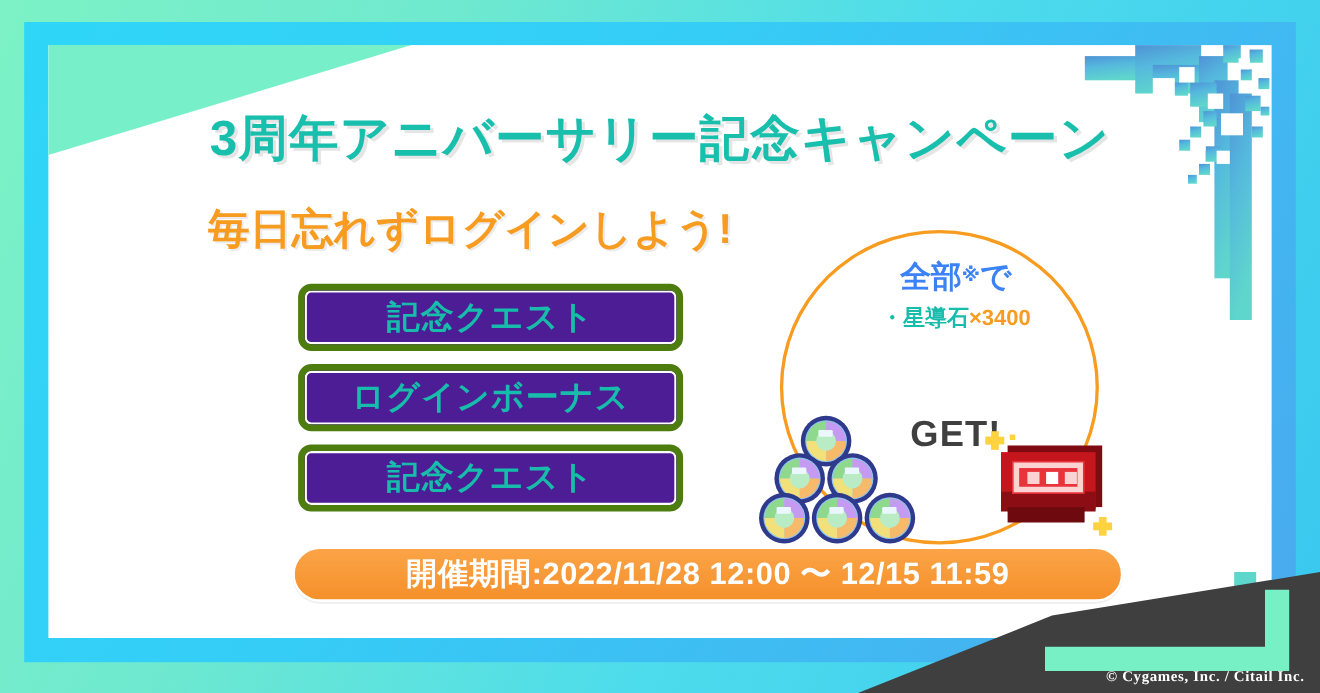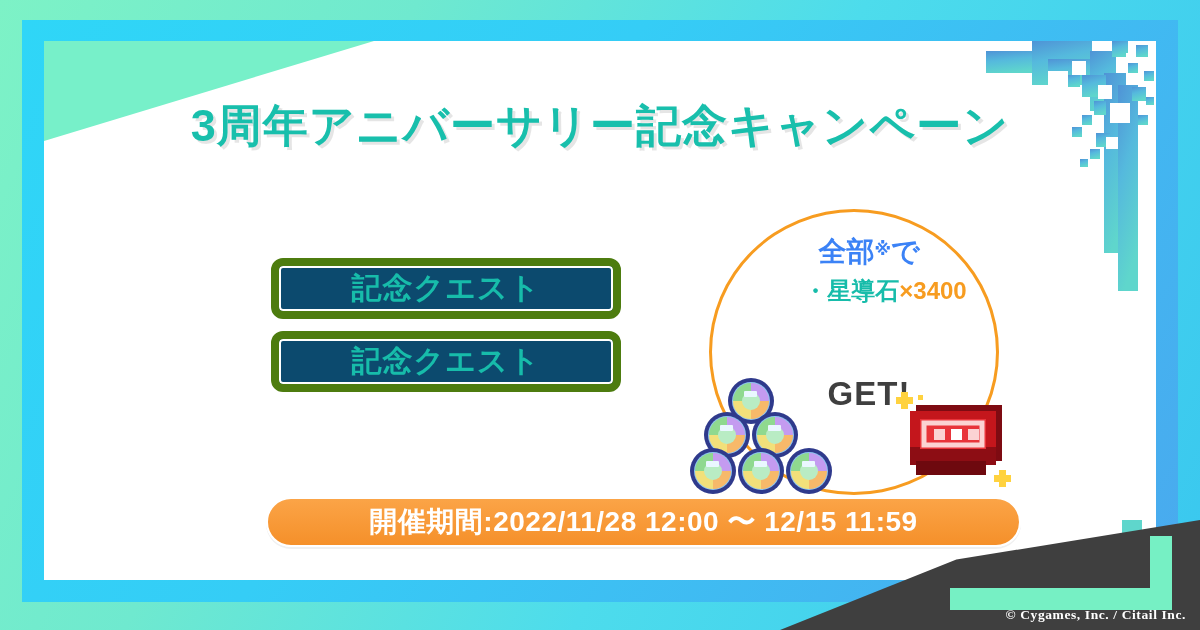--- a/index.html
+++ b/index.html
@@ -106,22 +106,22 @@
   
   .btn-list {
     position: absolute;
     left: 227px; top: 217px;
     width: 350px;
     display: flex; flex-direction: column; gap: 12px;
   }
   .cta-btn {
     position: relative;
     height: 61px;
-    background: #0c4a6e;
-    border: 8px solid #4d7c0f;
+    background: #4c1d95;
+    border: 6px solid #4d7c0f;
     border-radius: 12px;
     display: flex; align-items: center; justify-content: center;
     box-shadow: 0 0 0 2px #ffffff inset;
   }
   .cta-btn span {
     font-size: 30px;
     font-weight: bold;
     color: #17bcaa;
     letter-spacing: 1px;
     white-space: nowrap;
@@ -146,23 +146,23 @@
     white-space: nowrap;
   }
   .rw-all {
     top: 24px; left: 0; width: 360px;
     text-align: center;
     font-size: 28px;
     color: #3b82f6;
   }
   .rw-all .mark { font-size: 17px; vertical-align: 6px; }
   .rw-1 {
-    top: 66px; left: 16px; width: 360px;
-    text-align: center;
-    font-size: 24px;
+    top: 66px; left: 0; width: 360px;
+    text-align: center;
+    font-size: 20px;
     color: #17bcaa;
   }
   .rw-2 {
     top: 114px; left: 0; width: 360px;
     text-align: center;
     font-size: 30px;
     color: #17bcaa;
   }
   .rw-amt { color: #f79c20; }
   .rw-get {
@@ -261,24 +261,28 @@
         <rect x="96" y="0" width="20" height="60"></rect>
         <rect x="112" y="12" width="18" height="48"></rect>
       </g>
       <g fill="#ffffff">
           <rect x="100" y="26" width="12" height="12"></rect>
         </g>
     </svg>
 
     <div class="title">3周年アニバーサリー記念キャンペーン</div>
 
+    <div class="subtitle">毎日忘れずログインしよう!</div>
 
     <div class="btn-list">
       <div class="cta-btn">
         <span>記念クエスト</span>
+      </div>
+      <div class="cta-btn">
+        <span>ログインボーナス</span>
       </div>
       <div class="cta-btn">
         <span>記念クエスト</span>
       </div>
     </div>
 
     <div class="reward">
       <div class="reward-ring"></div>
 
       <div class="reward-line rw-all">

